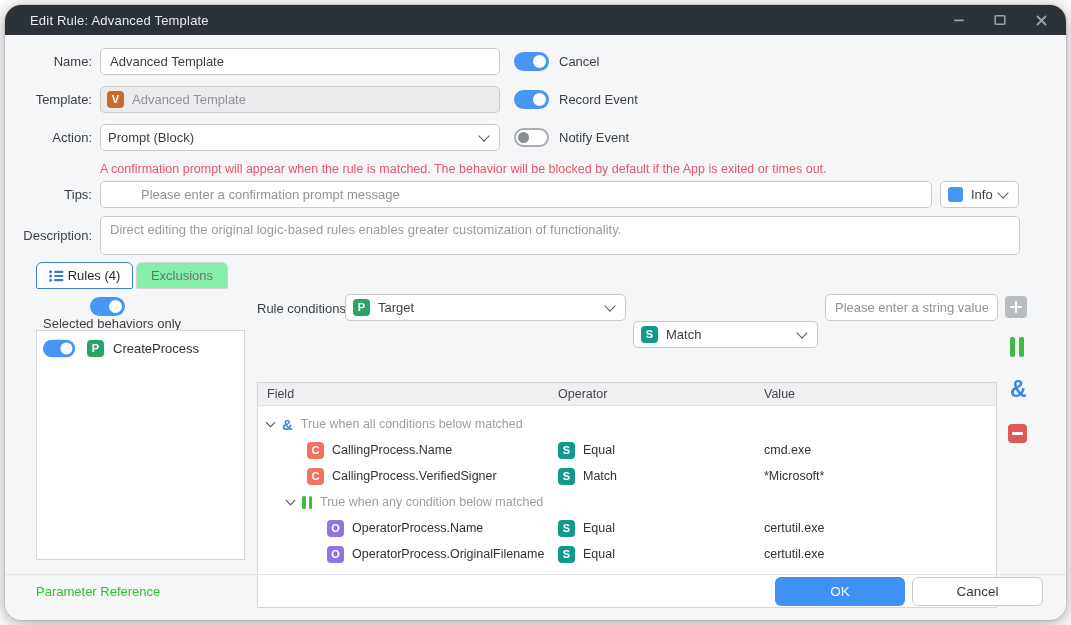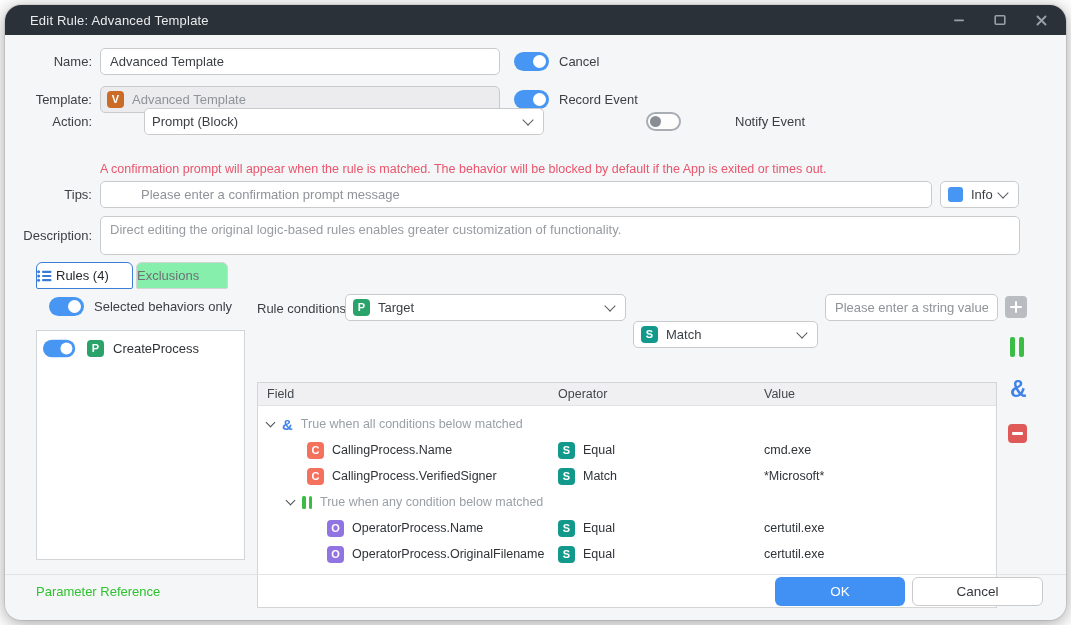--- a/index.html
+++ b/index.html
@@ -57,21 +57,21 @@
 
   .warning-text{font-size:12.5px;color:#e8556d;}
   textarea.desc{
     resize:none;border:1px solid #c9cacc;border-radius:5px;background:#fff;
     font-size:13px;color:#989ca1;padding:4px 9px;box-sizing:border-box;
     font-family:"Liberation Sans", sans-serif;outline:none;line-height:1.35;
   }
   .swatch{width:15px;height:15px;border-radius:3px;background:#4896f3;flex:none;}
 
   .tab{
-    position:absolute;top:227px;height:27px;display:flex;align-items:center;justify-content:flex-start;
+    position:absolute;top:227px;height:27px;display:flex;align-items:center;justify-content:center;
     gap:4px;font-size:13px;border-radius:6px 6px 2px 2px;box-sizing:border-box;cursor:pointer;
   }
   .tab.active{left:31px;width:97px;background:#fff;border:1px solid #3d7fd6;color:#26292d;}
   .tab.inactive{left:131px;width:92px;background:#86efac;border:1px solid #d2d3d5;color:#6d7175;}
 
   .panel{
     position:absolute;background:#fff;border:1px solid #d4d5d7;box-sizing:border-box;
   }
   .behavior-item{height:26px;display:flex;align-items:center;gap:9px;padding-left:6px;margin-top:4px;font-size:13px;color:#2f3338;}
   .behavior-item .toggle{transform:scale(.92);transform-origin:left center;}
@@ -153,21 +153,21 @@
       <span class="flabel">Template:</span>
       <div class="disabled-field" style="width:400px">
         <span class="badge" style="background: rgb(202, 108, 40);">V</span>
         <span>Advanced Template</span>
       </div>
       <span style="width:14px"></span>
       <span class="toggle on"></span>
       <span class="toggle-label">Record Event</span>
     </div>
 
-    <div class="frow" style="left:0;top:73px;gap:44px;">
+    <div class="frow" style="left:0;top:89px;">
       <span class="flabel">Action:</span>
       <div class="select" style="width:400px">
         <span>Prompt (Block)</span>
         <span class="chev"></span>
       </div>
       <span style="width:14px"></span>
       <span class="toggle off"></span>
       <span class="toggle-label">Notify Event</span>
     </div>
 
@@ -199,21 +199,21 @@
           <circle cx="1.6" cy="10.2" r="1.5"></circle>
             <rect x="5" y="9.1" width="9.5" height="2.2" rx="1"></rect>
         </g>
       </svg>
       <span>Rules (4)</span>
     </div>
     <div class="tab inactive">
       <span>Exclusions</span>
     </div>
 
-    <div class="frow" style="left:44px;top:262px;">
+    <div class="frow" style="left:28px;top:262px;flex-direction:column;">
       <span class="toggle on"></span>
       <span class="toggle-label">Selected behaviors only</span>
     </div>
 
     <div class="panel" style="left:31px;top:295px;width:209px;height:230px;">
       <div id="behavior-list">
           <div class="behavior-item">
             <span class="toggle on"></span>
             <span class="badge" style="background: rgb(42, 163, 106);">P</span>
             <span>CreateProcess</span>

